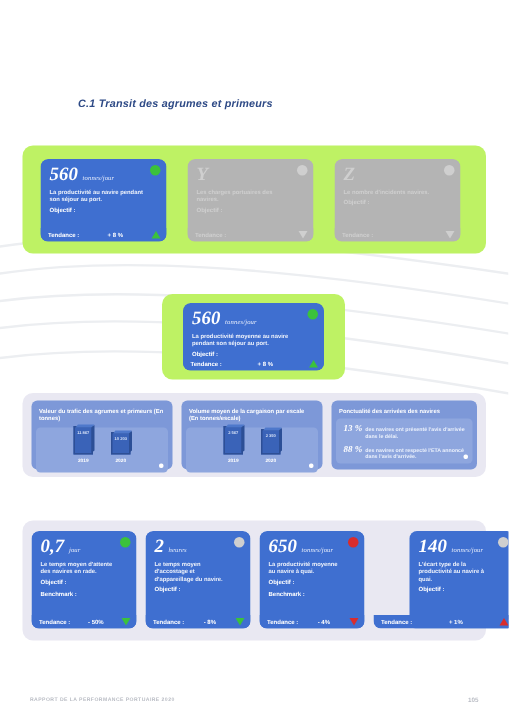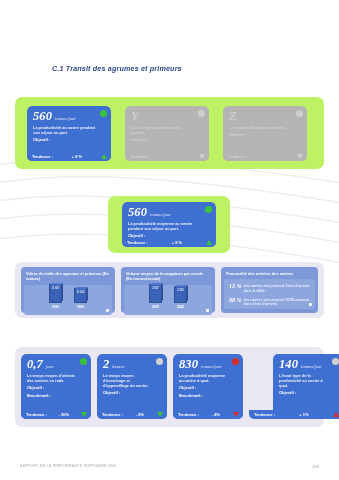--- a/index.html
+++ b/index.html
@@ -324,21 +324,21 @@
       <div class="trend blue">
         <span class="tlab">Tendance :</span>
         <span class="tlab">- 8%</span>
         <span class="arrow down"></span>
       </div>
     </div>
 
     <div class="kpi blue" style="left:158px;top:7px;width:70px;height:65px;">
       <div class="body">
         <div class="valrow">
-          <span class="val">830</span>
+          <span class="val">650</span>
           <span class="unit">tonnes/jour</span>
         </div>
         <div class="desc">La productivité moyenne au navire à quai.</div>
         <div class="meta">Objectif :</div>
         <div class="meta">Benchmark :</div>
         <span class="dot big red"></span>
         <span class="dot small"></span>
       </div>
       <div class="trend blue">
         <span class="tlab">Tendance :</span>

